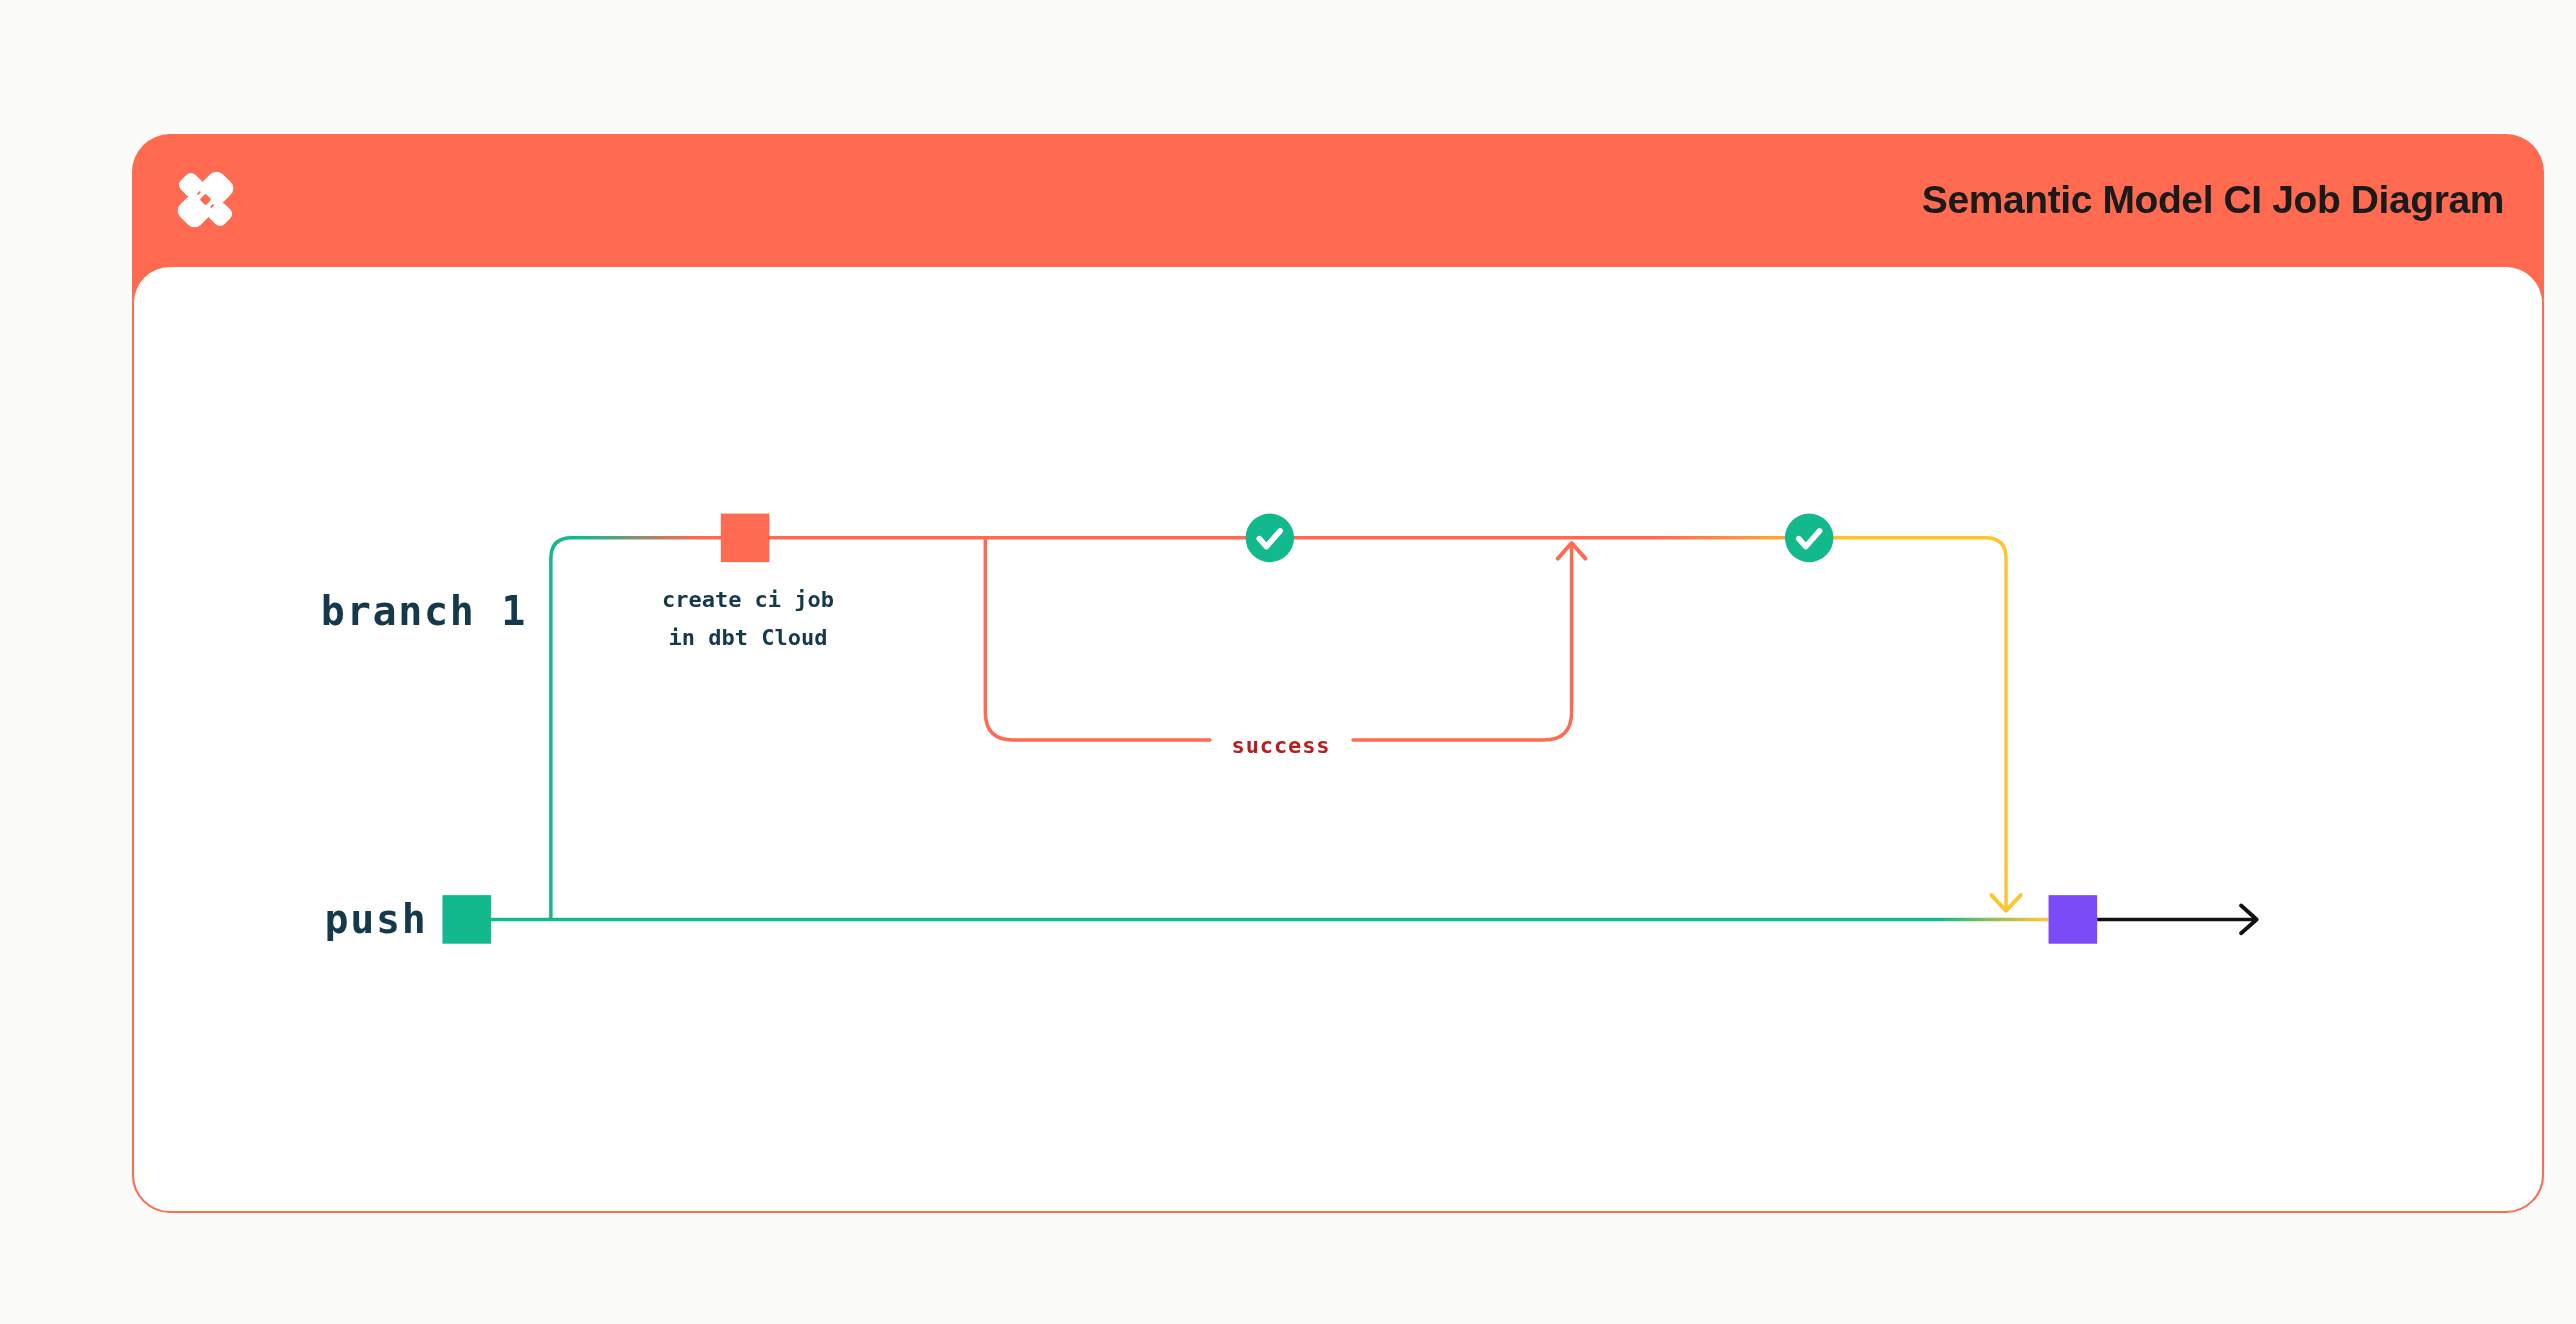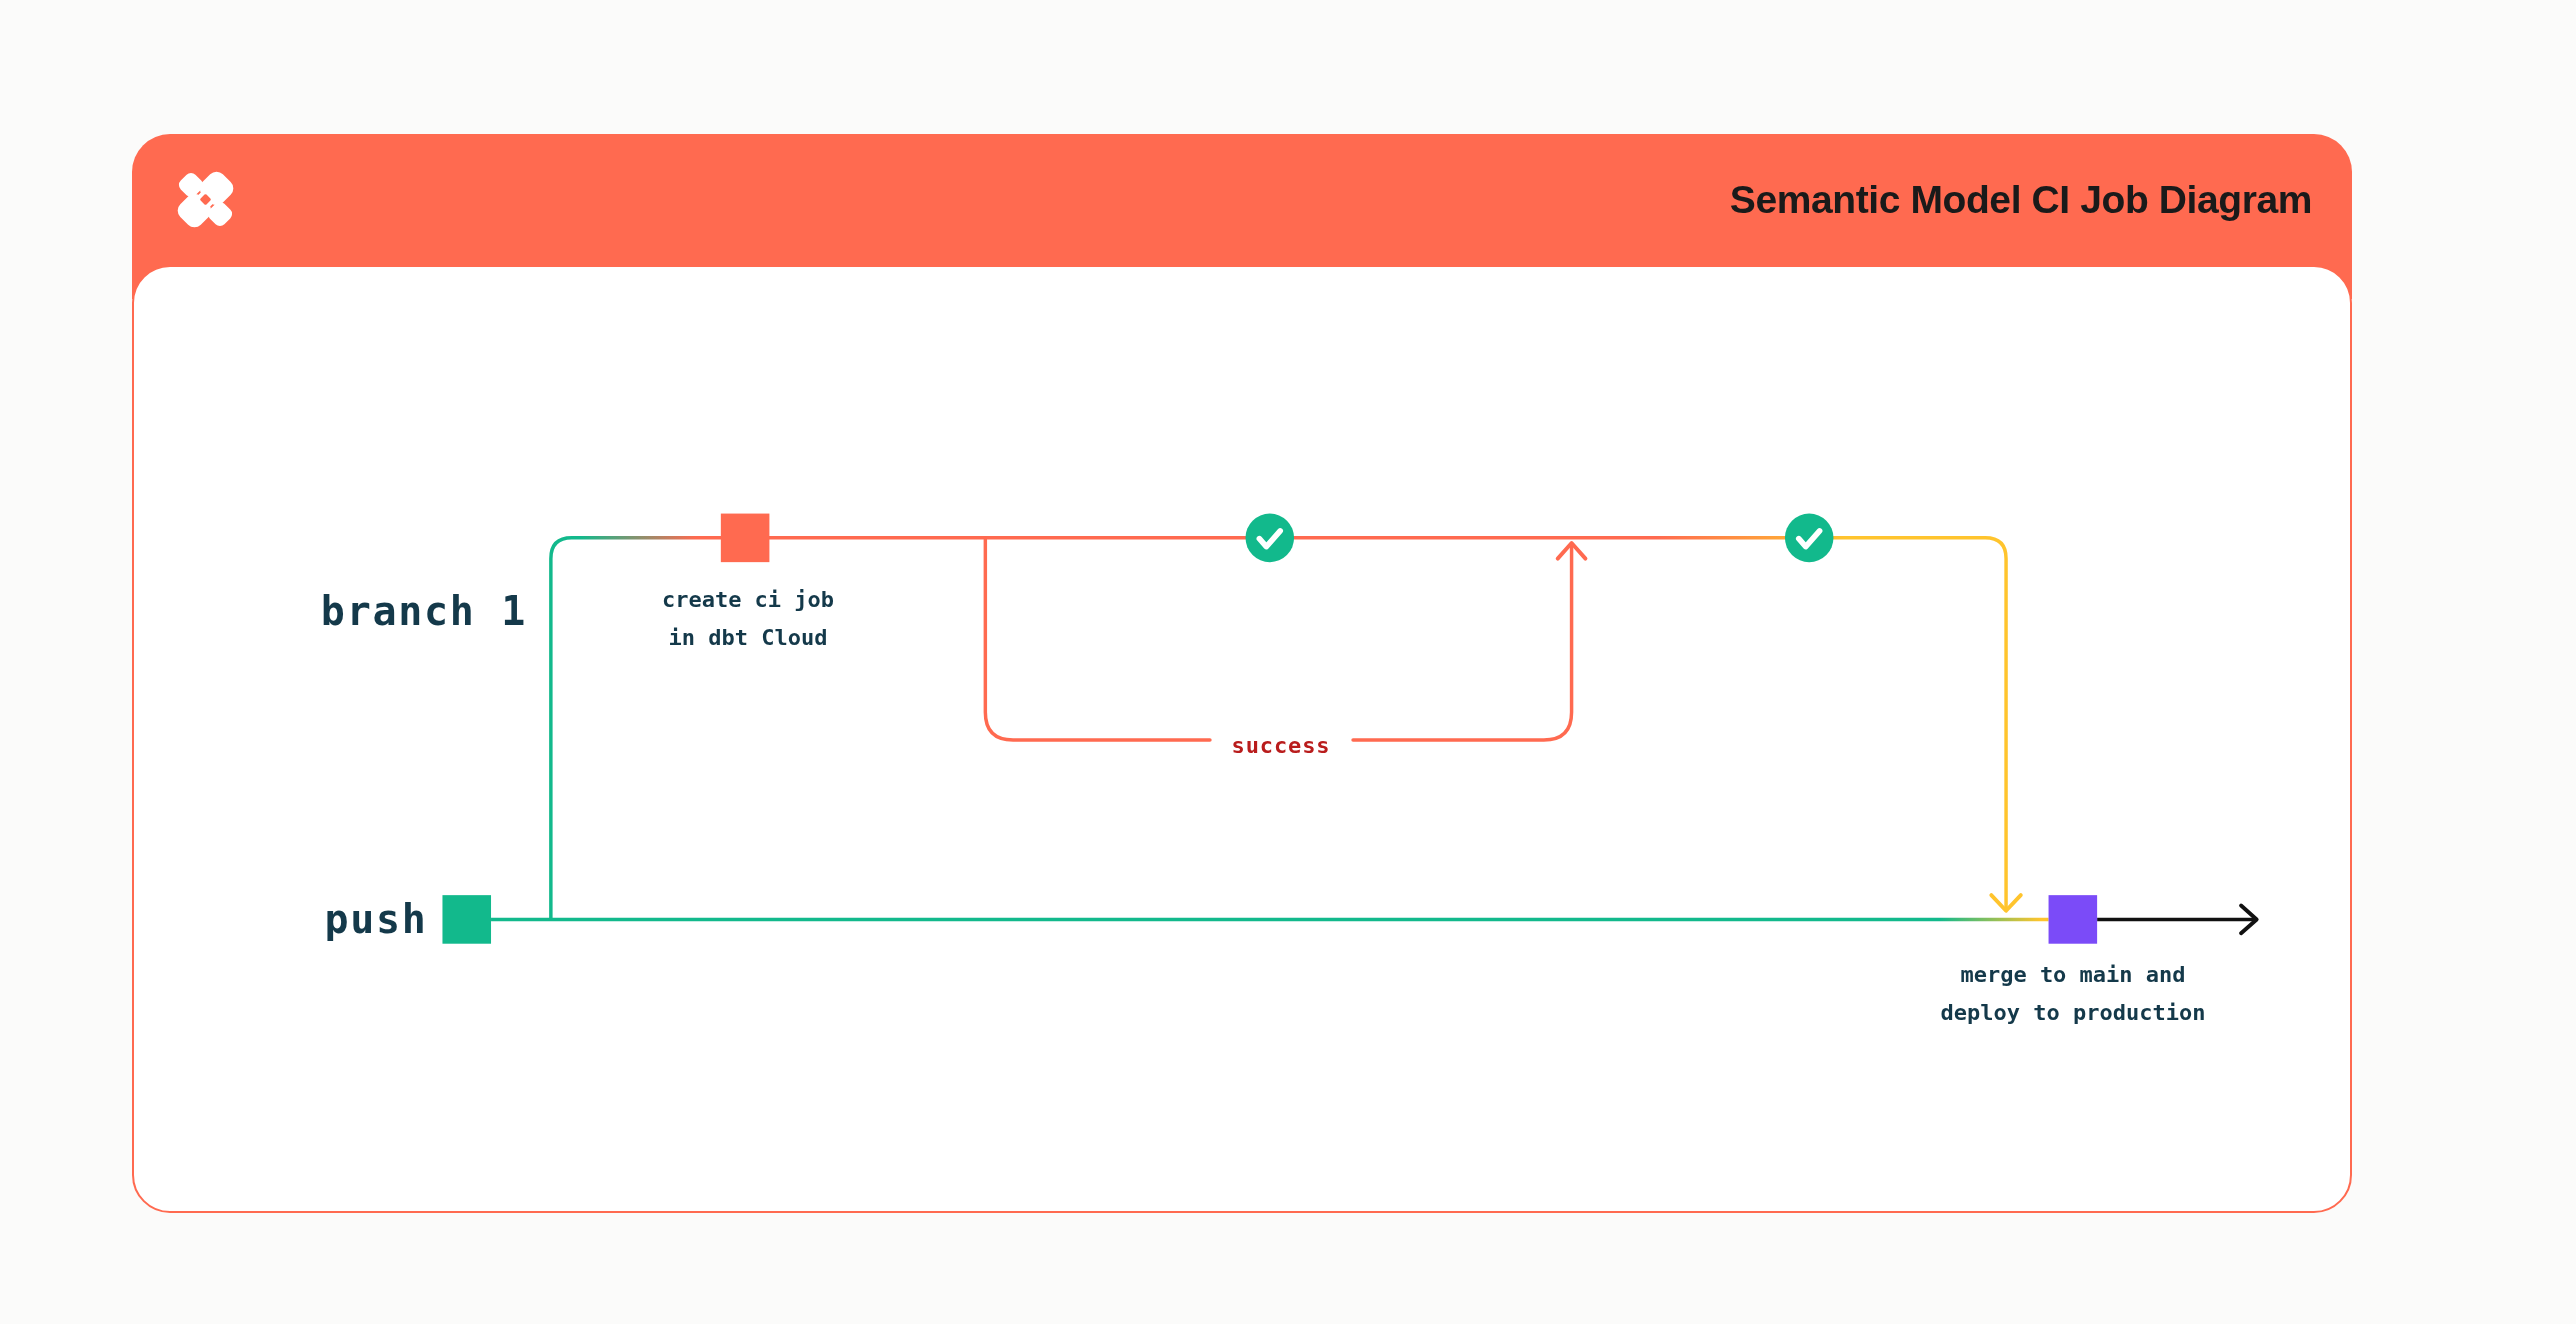--- a/index.html
+++ b/index.html
@@ -5,21 +5,21 @@
   html, body { margin: 0; padding: 0; }
   body {
     width: 2576px; height: 1324px;
     background: #FBFBFA;
     position: relative;
     font-family: "DejaVu Sans Mono", monospace;
     overflow: hidden;
   }
   .card {
     position: absolute; left: 132px; top: 134px;
-    width: 2220px; height: 1079px;
+    width: 2412px; height: 1079px;
     border-radius: 38px;
   }
   .header-band {
     position: absolute; top: 0; left: 0; right: 0; height: 165px;
     background: #FF6A50;
     border-radius: 38px 38px 0 0;
   }
   .header-inner {
     position: absolute; top: 0; left: 0; right: 0; height: 131px;
     display: flex; align-items: center;
@@ -128,17 +128,15 @@
         <path d="M 1922 417 L 1930 426 L 1946 408" fill="none" stroke="#FFFFFF" stroke-width="6.5" stroke-linecap="round" stroke-linejoin="round"></path>
       </g>
     </svg>
 
     <div class="lbl big" id="branch-label">branch 1</div>
     <div class="lbl big" id="main-label">push</div>
 
     <div class="lbl" id="create-label">create ci job
 in dbt Cloud</div>
     <div class="lbl success" id="success-label">success</div>
-    <div class="lbl" id="merge-label">merge to main and
-deploy to production</div>
   </div>
 </div>
 
 
 </body></html>

